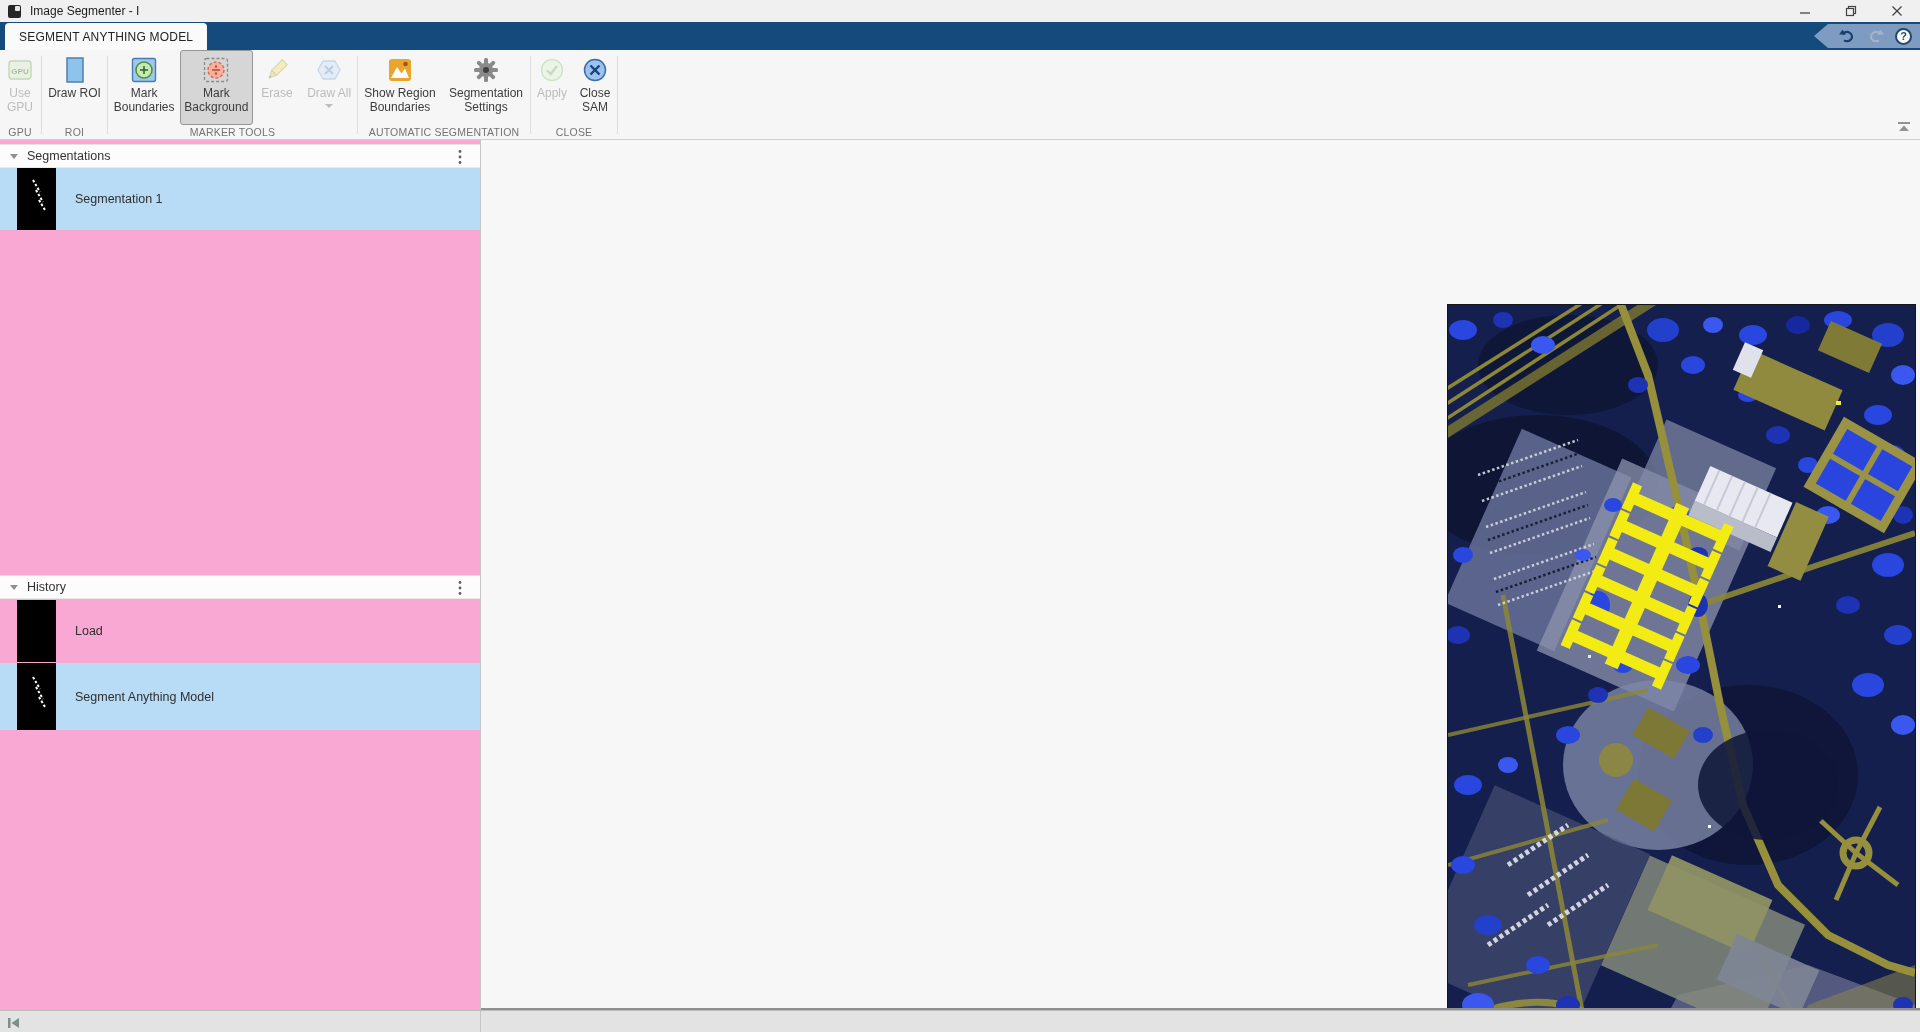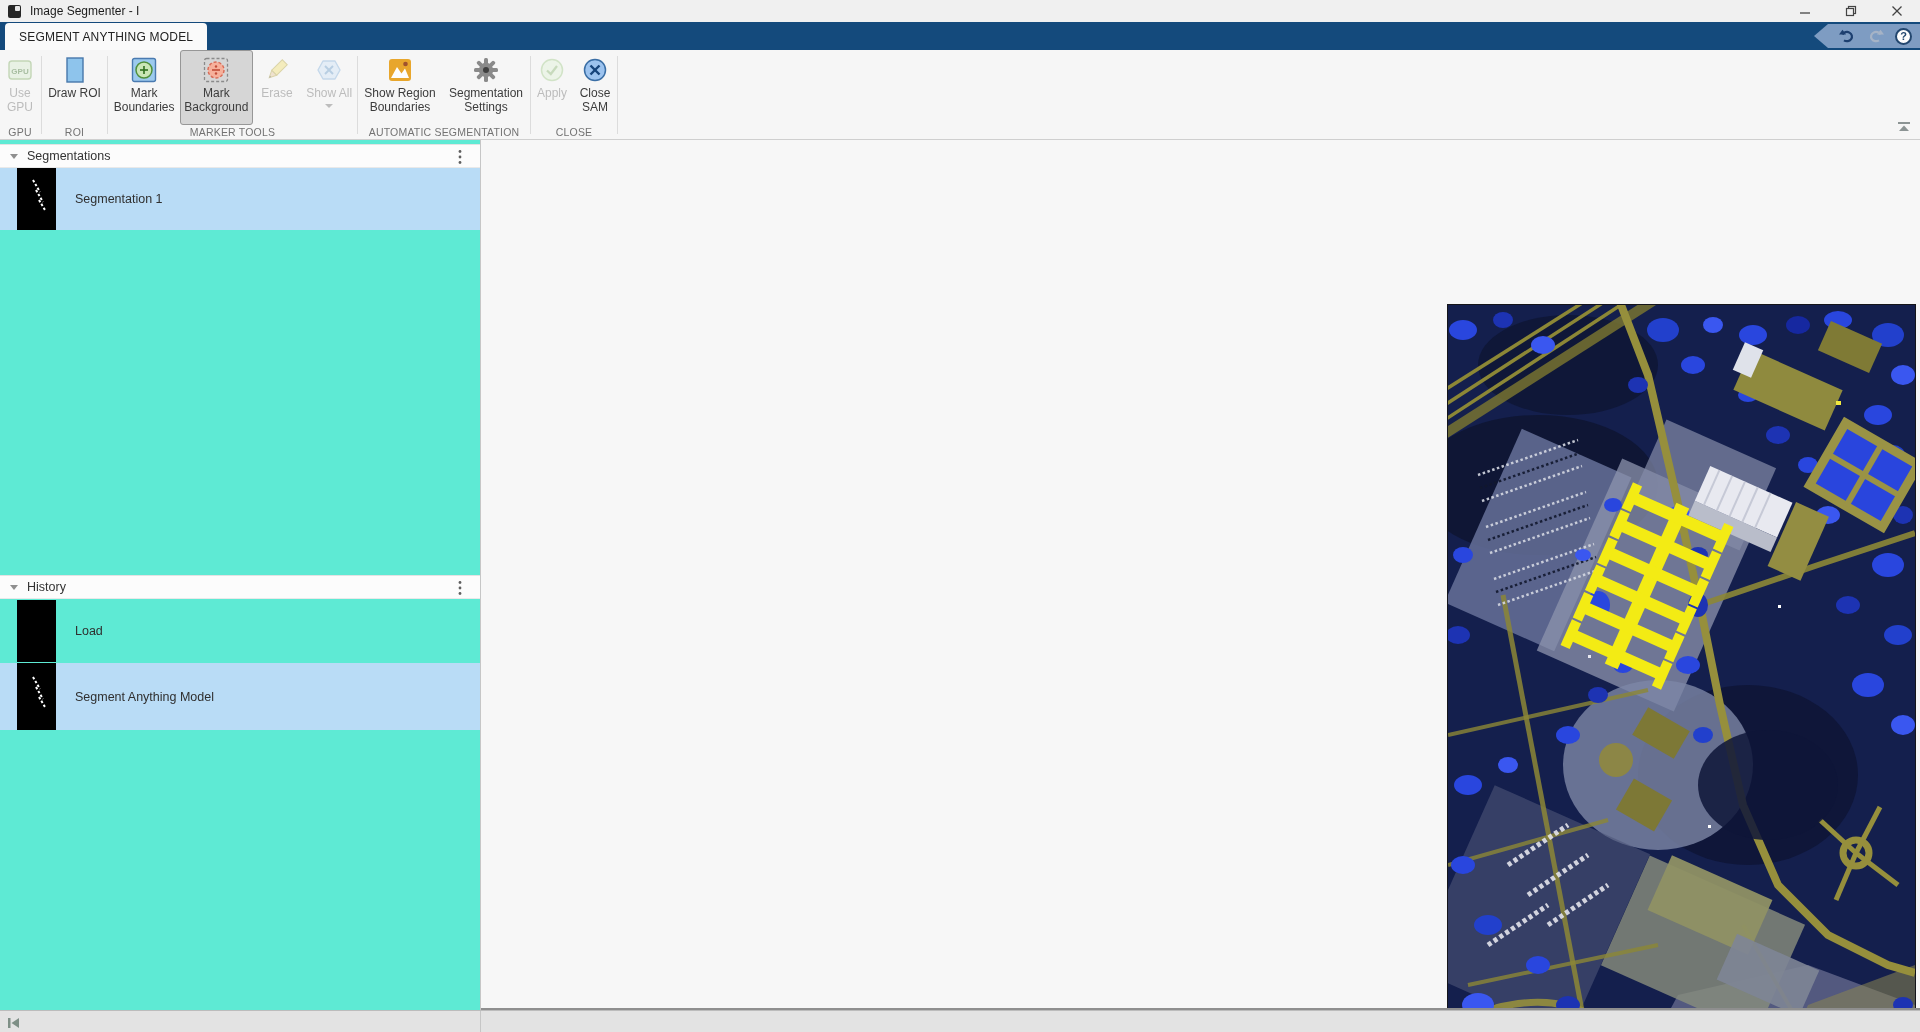--- a/index.html
+++ b/index.html
@@ -35,21 +35,21 @@
   .rbtn{display:flex;flex-direction:column;align-items:center;padding-top:5px;height:68px;border:1px solid transparent;border-radius:3px;box-sizing:content-box;}
   .rbtn .icon{height:28px;display:flex;align-items:center;justify-content:center;}
   .rbtn .lbl{font-size:12px;line-height:13.5px;text-align:center;color:#3c3c3c;margin-top:3px;}
   .rbtn.disabled .lbl{color:#bcbcbc;text-align:center;}
   .rbtn.disabled .icon{opacity:.45;}
   .rbtn.selected{background:#d6d6d6;border:1px solid #979797;}
   .dd-caret{width:0;height:0;border-left:4px solid transparent;border-right:4px solid transparent;border-top:4px solid #bdbdbd;margin-top:3px;}
   .ribbon-collapse{position:absolute;right:8px;bottom:3px;}
 
   
-  .left-panel{position:absolute;left:0;top:140px;width:480px;height:870px;background:#5eead4;}
+  .left-panel{position:absolute;left:0;top:140px;width:480px;height:870px;background:#f9a8d4;}
   .panel-divider{position:absolute;left:480px;top:140px;width:1px;height:892px;background:#c6c6c6;}
   .sec-header{position:absolute;left:0;width:480px;height:24px;background:#fcfcfc;border-top:1px solid #e3e3e3;border-bottom:1px solid #e9e9e9;
       display:flex;align-items:center;box-sizing:border-box;}
   .sec-caret{width:0;height:0;border-left:4.5px solid transparent;border-right:4.5px solid transparent;border-top:5px solid #8f8f8f;margin-left:10px;}
   .sec-title{margin-left:9px;font-size:12.5px;color:#333;}
   .kebab{position:absolute;right:18px;top:4px;}
   .list-item{position:absolute;left:0;width:480px;display:flex;align-items:center;}
   .list-item.selected{background:#b9dcf6;}
   .thumb{position:absolute;left:17px;top:0;width:39px;height:100%;background:#000;}
   .item-label{margin-left:75px;font-size:12.5px;color:#2f2f2f;}
@@ -183,21 +183,21 @@
           <div class="lbl">Erase</div>
         </div>
         <div class="rbtn disabled" style="width:55px;">
           <div class="icon">
             <svg width="26" height="26">
               <polygon points="7,4 19,4 24,13 19,22 7,22 2,13" fill="#cfe4f7" stroke="#89b4dd" stroke-width="1.4" stroke-linejoin="round"></polygon>
               <line x1="9" y1="9" x2="17" y2="17" stroke="#6f9fcc" stroke-width="2"></line>
               <line x1="17" y1="9" x2="9" y2="17" stroke="#6f9fcc" stroke-width="2"></line>
             </svg>
           </div>
-          <div class="lbl">Show All</div>
+          <div class="lbl">Draw All</div>
           <div class="dd-caret"></div>
         </div>
       </div>
       <div class="glabel">MARKER TOOLS</div>
     </div>
     <div class="rsep" style="left:357px;"></div>
 
     <div class="rgroup" style="left:358px;width:172px;">
       <div class="btnrow">
         <div class="rbtn" style="width:82px;">

